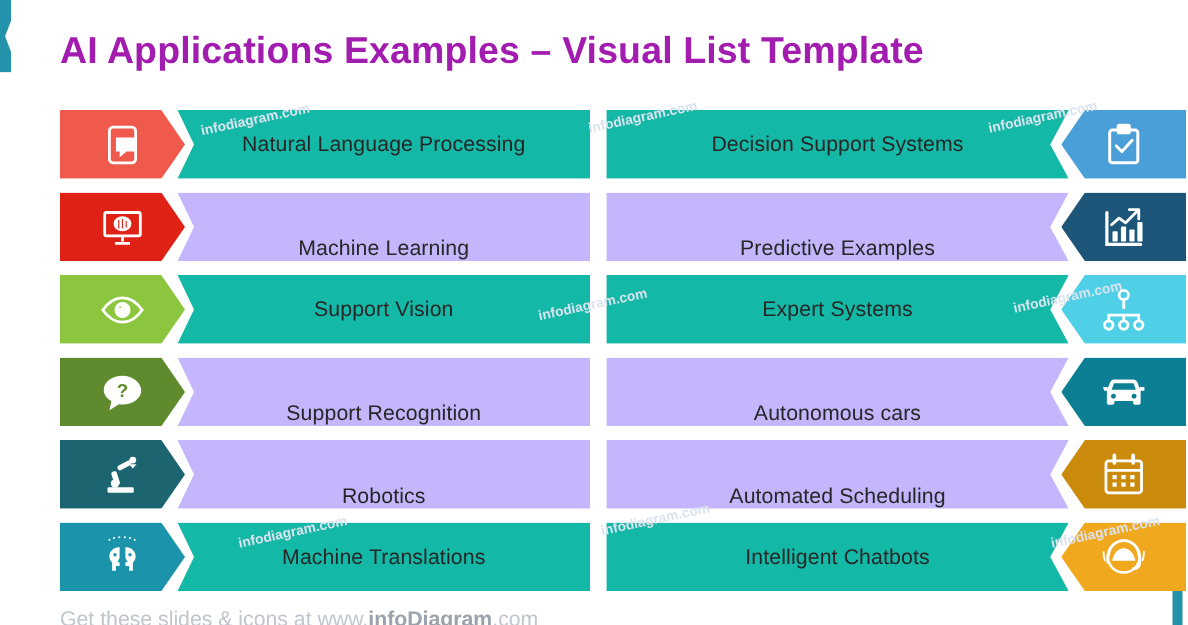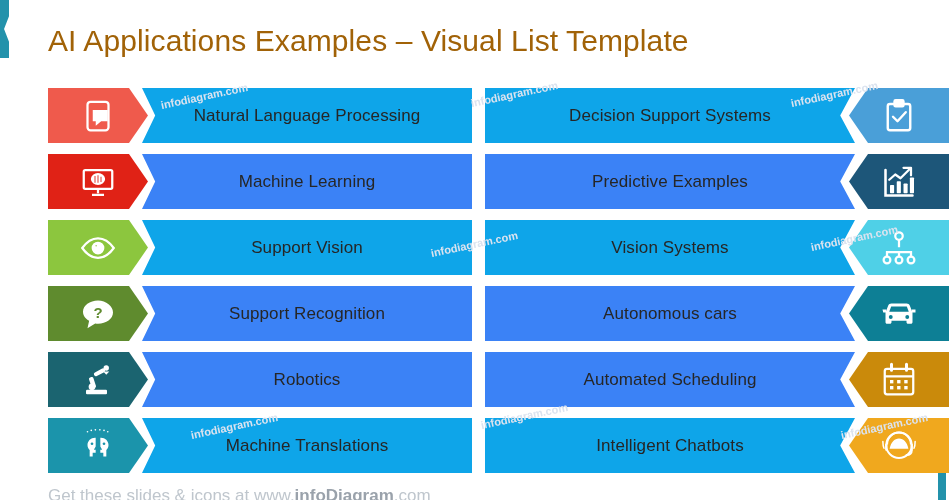--- a/index.html
+++ b/index.html
@@ -33,22 +33,22 @@
     height: 38px;
     background: #2392ab;
   }
 
   
   .title {
     position: absolute;
     left: 48px;
     top: 4px;
     font-size: 30px;
-    font-weight: 400;
-    color: #a16207;
+    font-weight: 700;
+    color: #a21caf;
     letter-spacing: 0.1px;
     white-space: nowrap;
   }
 
   
   .board {
     position: absolute;
     left: 0;
     top: 88px;
     width: 950px;
@@ -112,22 +112,22 @@
   }
   .label-text {
     font-size: 17px;
     color: #262626;
     font-weight: 400;
     white-space: nowrap;
     letter-spacing: 0.1px;
   }
 
   
-  .shade-a { background: #0ea5e9; }
-  .shade-b { background: #3b82f6; }
+  .shade-a { background: #14b8a6; }
+  .shade-b { background: #c4b5fd; align-items: flex-end; }
 
   
   .wm {
     position: absolute;
     color: #dbe3ef;
     font-size: 11px;
     font-weight: 700;
     transform: rotate(-12deg);
     pointer-events: none;
     user-select: none;
@@ -229,21 +229,21 @@
         <div class="icon-block" style="background: rgb(79, 208, 231);">
           <svg viewBox="0 0 48 48" fill="none" stroke="#fff" stroke-width="3">
             <circle cx="24" cy="8" r="5"></circle>
             <circle cx="8" cy="40" r="4.5"></circle>
             <circle cx="24" cy="40" r="4.5"></circle>
             <circle cx="40" cy="40" r="4.5"></circle>
             <path d="M24 13v10M8 35.5v-6h32v6M24 29.5v6"></path>
           </svg>
         </div>
         <div class="label-bar shade-a">
-          <span class="label-text">Vision Systems</span>
+          <span class="label-text">Expert Systems</span>
         </div>
       </div>
     </div>
     <div class="row">
       <div class="item left">
         <div class="icon-block" style="background: rgb(95, 139, 46);">
           <svg viewBox="0 0 48 48">
             <path d="M24 6C13 6 4 12.7 4 21c0 5 3.2 9.4 8.2 12.1L10 43l10.3-6.4c1.2.2 2.4.3 3.7.3 11 0 20-6.7 20-15S35 6 24 6z" fill="#fff"></path>
             <text x="24" y="29" font-size="20" font-weight="bold" text-anchor="middle" fill="#5f8b2e" font-family="Liberation Sans, sans-serif">?</text>
           </svg>

